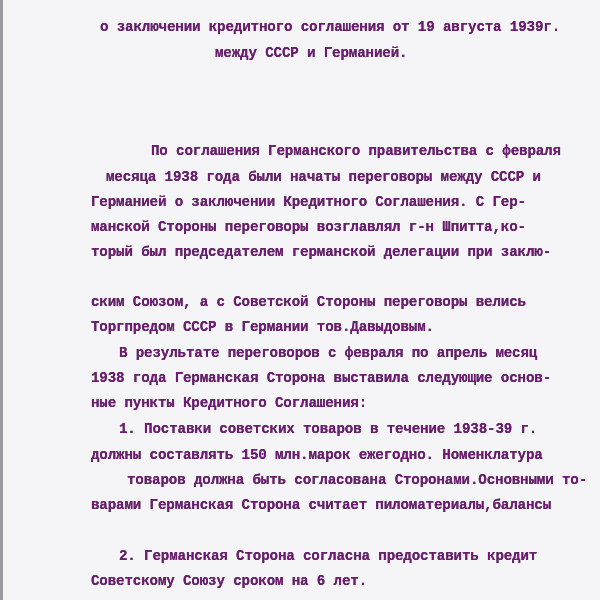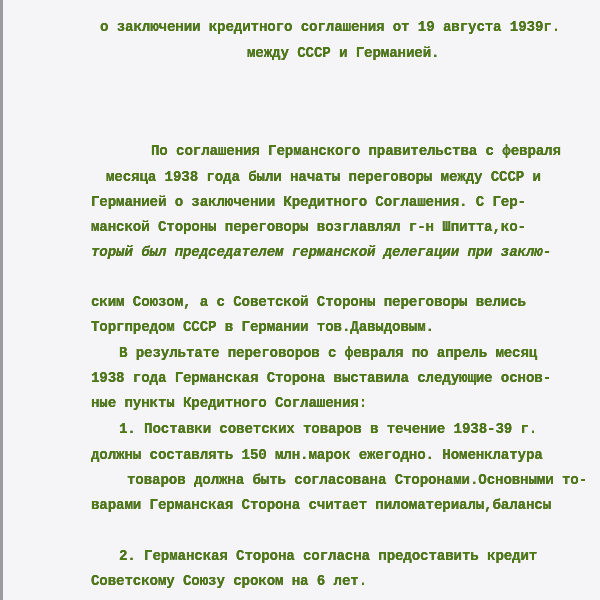--- a/index.html
+++ b/index.html
@@ -19,39 +19,39 @@
       width: 600px; height: 600px;
       background: #f5f5f7;
       border-left: 3px solid #9a9aa0;
       box-sizing: border-box;
     }
     .line {
       position: absolute;
       white-space: pre;
       font-family: "Liberation Mono", "DejaVu Sans Mono", monospace;
       font-size: 14.2px;
-      color: #4d7c0f;
+      color: #701a75;
       font-weight: bold;
       letter-spacing: -0.15px;
       line-height: 18px;
       text-shadow: 0 0 0.4px #3a3a40;
     }
   </style>
 </head>
 <body>
 
 <div class="page">
   <div class="line" style="left:97px; top:18px;">о заключении кредитного соглашения от 19 августа 1939г.</div>
-  <div class="line" style="left:212px; top:44px;margin-left:32px;">между СССР и Германией.</div>
+  <div class="line" style="left:212px; top:44px;">между СССР и Германией.</div>
 
   <div class="line" style="left:148px; top:142px;">По соглашения Германского правительства с февраля</div>
   <div class="line" style="left:88px; top:168px;margin-left:15px;">месяца 1938 года были начаты переговоры между СССР и</div>
   <div class="line" style="left:88px; top:193px;">Германией о заключении Кредитного Соглашения. С Гер-</div>
   <div class="line" style="left:88px; top:218px;">манской Стороны переговоры возглавлял г-н Шпитта,ко-</div>
-  <div class="line" style="left:88px; top:243px;font-style:italic;">торый был председателем германской делегации при заклю-</div>
+  <div class="line" style="left:88px; top:243px;">торый был председателем германской делегации при заклю-</div>
   <div class="line" style="left:88px; top:293px;">ским Союзом, а с Советской Стороны переговоры велись</div>
   <div class="line" style="left:88px; top:318px;">Торгпредом СССР в Германии тов.Давыдовым.</div>
 
   <div class="line" style="left:116px; top:344px;">В результате переговоров с февраля по апрель месяц</div>
   <div class="line" style="left:88px; top:369px;">1938 года Германская Сторона выставила следующие основ-</div>
   <div class="line" style="left:88px; top:394px;">ные пункты Кредитного Соглашения:</div>
 
   <div class="line" style="left:116px; top:420px;">1. Поставки советских товаров в течение 1938-39 г.</div>
   <div class="line" style="left:88px; top:446px;">должны составлять 150 млн.марок ежегодно. Номенклатура</div>
   <div class="line" style="left:88px; top:471px;margin-left:36px;">товаров должна быть согласована Сторонами.Основными то-</div>

